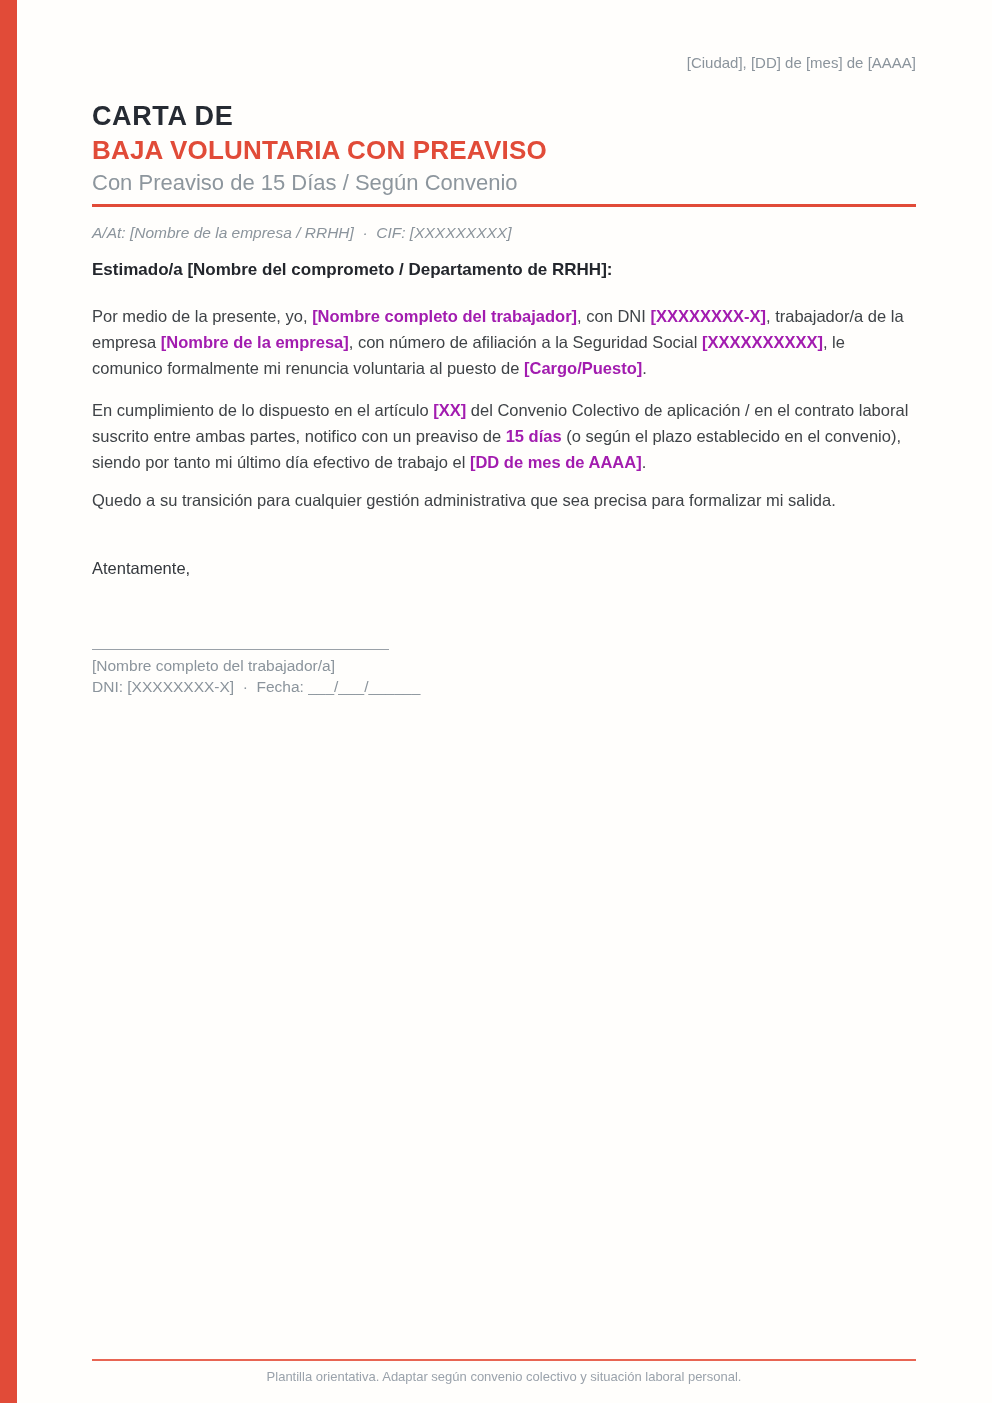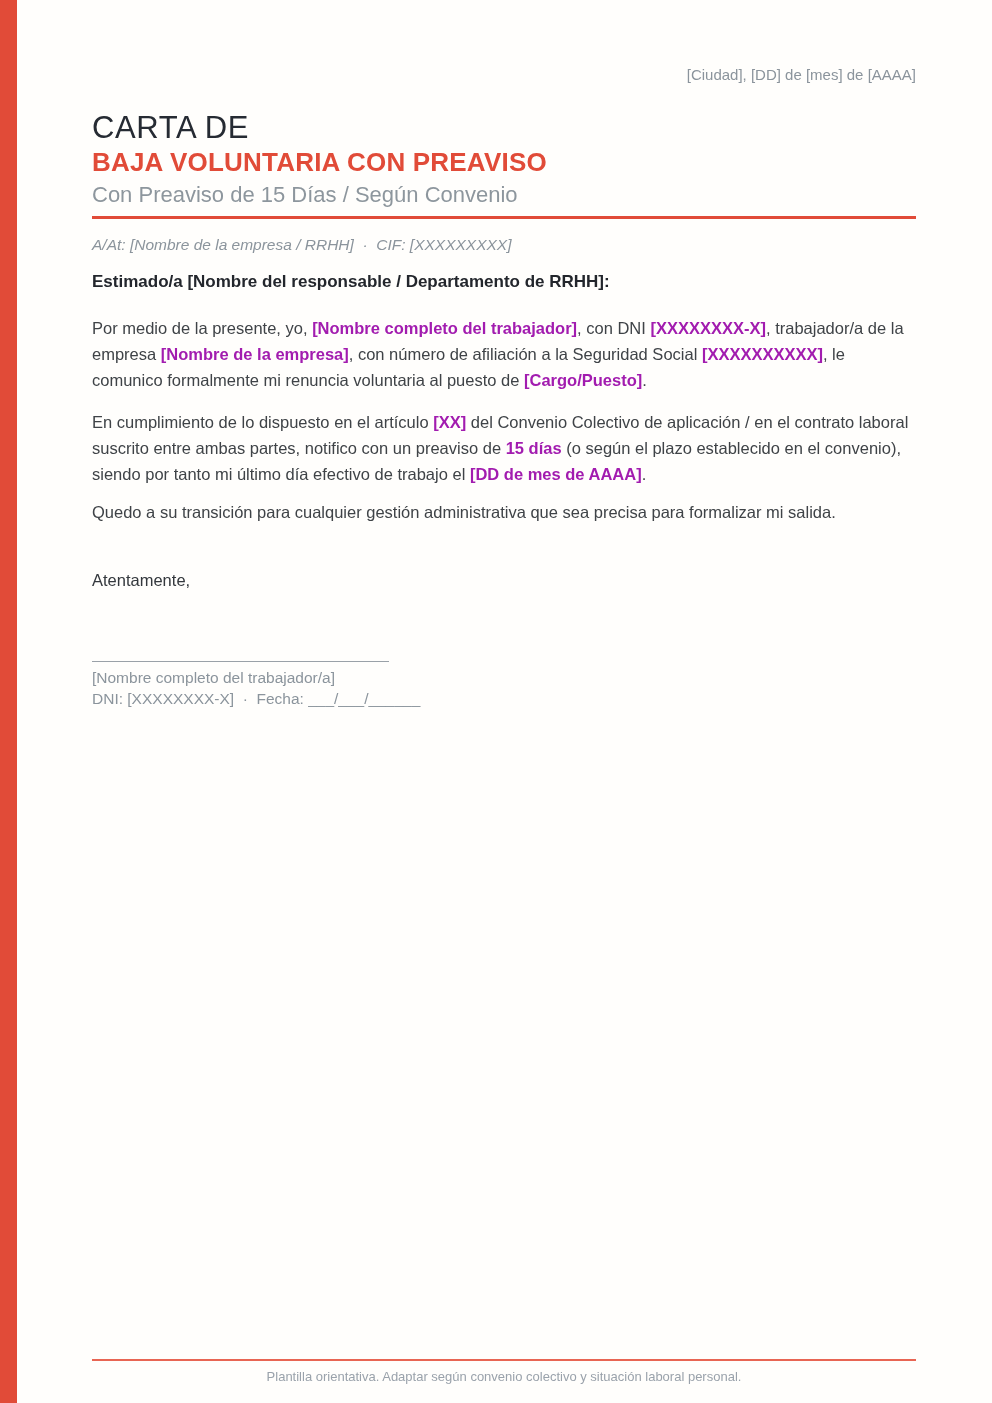--- a/index.html
+++ b/index.html
@@ -19,35 +19,35 @@
     position: absolute;
     left: 0;
     top: 0;
     width: 17px;
     height: 100%;
     background: #e14b38;
   }
   .content {
     position: absolute;
     left: 92px;
-    top: 12px;
+    top: 0;
     width: 824px;
   }
   .date-line {
     margin-top: 54px;
     text-align: right;
     font-size: 15px;
     line-height: 18px;
     color: #8b949c;
   }
   .title {
     margin: 26px 0 0 0;
-    font-size: 31px;
+    font-size: 27px;
     line-height: 36px;
-    font-weight: normal;
+    font-weight: bold;
     letter-spacing: 0.6px;
     color: #262b33;
   }
   .subtitle {
     margin: 2px 0 0 0;
     font-size: 26px;
     line-height: 28px;
     font-weight: bold;
     letter-spacing: 0.2px;
     color: #e14b38;
@@ -142,21 +142,21 @@
     <h1 class="title">CARTA DE</h1>
     <h2 class="subtitle">BAJA VOLUNTARIA CON PREAVISO</h2>
     <div class="tagline">Con Preaviso de 15 Días / Según Convenio</div>
 
     <hr class="rule">
 
     <div class="recipient">
       <div>A/At: [Nombre de la empresa / RRHH]&nbsp; · &nbsp;CIF: [XXXXXXXXX]</div>
     </div>
 
-    <p class="salutation">Estimado/a [Nombre del responsable / Departamento de RRHH]:</p>
+    <p class="salutation">Estimado/a [Nombre del comprometo / Departamento de RRHH]:</p>
 
     <p class="para"><span>Por medio de la presente, yo, </span><b>[Nombre completo del trabajador]</b><span>, con DNI </span><b>[XXXXXXXX-X]</b><span>, trabajador/a de la empresa </span><b>[Nombre de la empresa]</b><span>, con número de afiliación a la Seguridad Social </span><b>[XXXXXXXXXX]</b><span>, le comunico formalmente mi renuncia voluntaria al puesto de </span><b>[Cargo/Puesto]</b><span>.</span></p>
     <p class="para"><span>En cumplimiento de lo dispuesto en el artículo </span><b>[XX]</b><span> del Convenio Colectivo de aplicación / en el contrato laboral suscrito entre ambas partes, notifico con un preaviso de </span><b>15 días</b><span> (o según el plazo establecido en el convenio), siendo por tanto mi último día efectivo de trabajo el </span><b>[DD de mes de AAAA]</b><span>.</span></p>
     <p class="para last"><span>Quedo a su transición para cualquier gestión administrativa que sea precisa para formalizar mi salida.</span></p>
 
     <p class="valediction">Atentamente,</p>
 
     <div class="sig-line"></div>
     <div class="sig-name">[Nombre completo del trabajador/a]</div>
     <div class="sig-id">DNI: [XXXXXXXX-X]&nbsp; · &nbsp;Fecha: ___/___/______</div>

